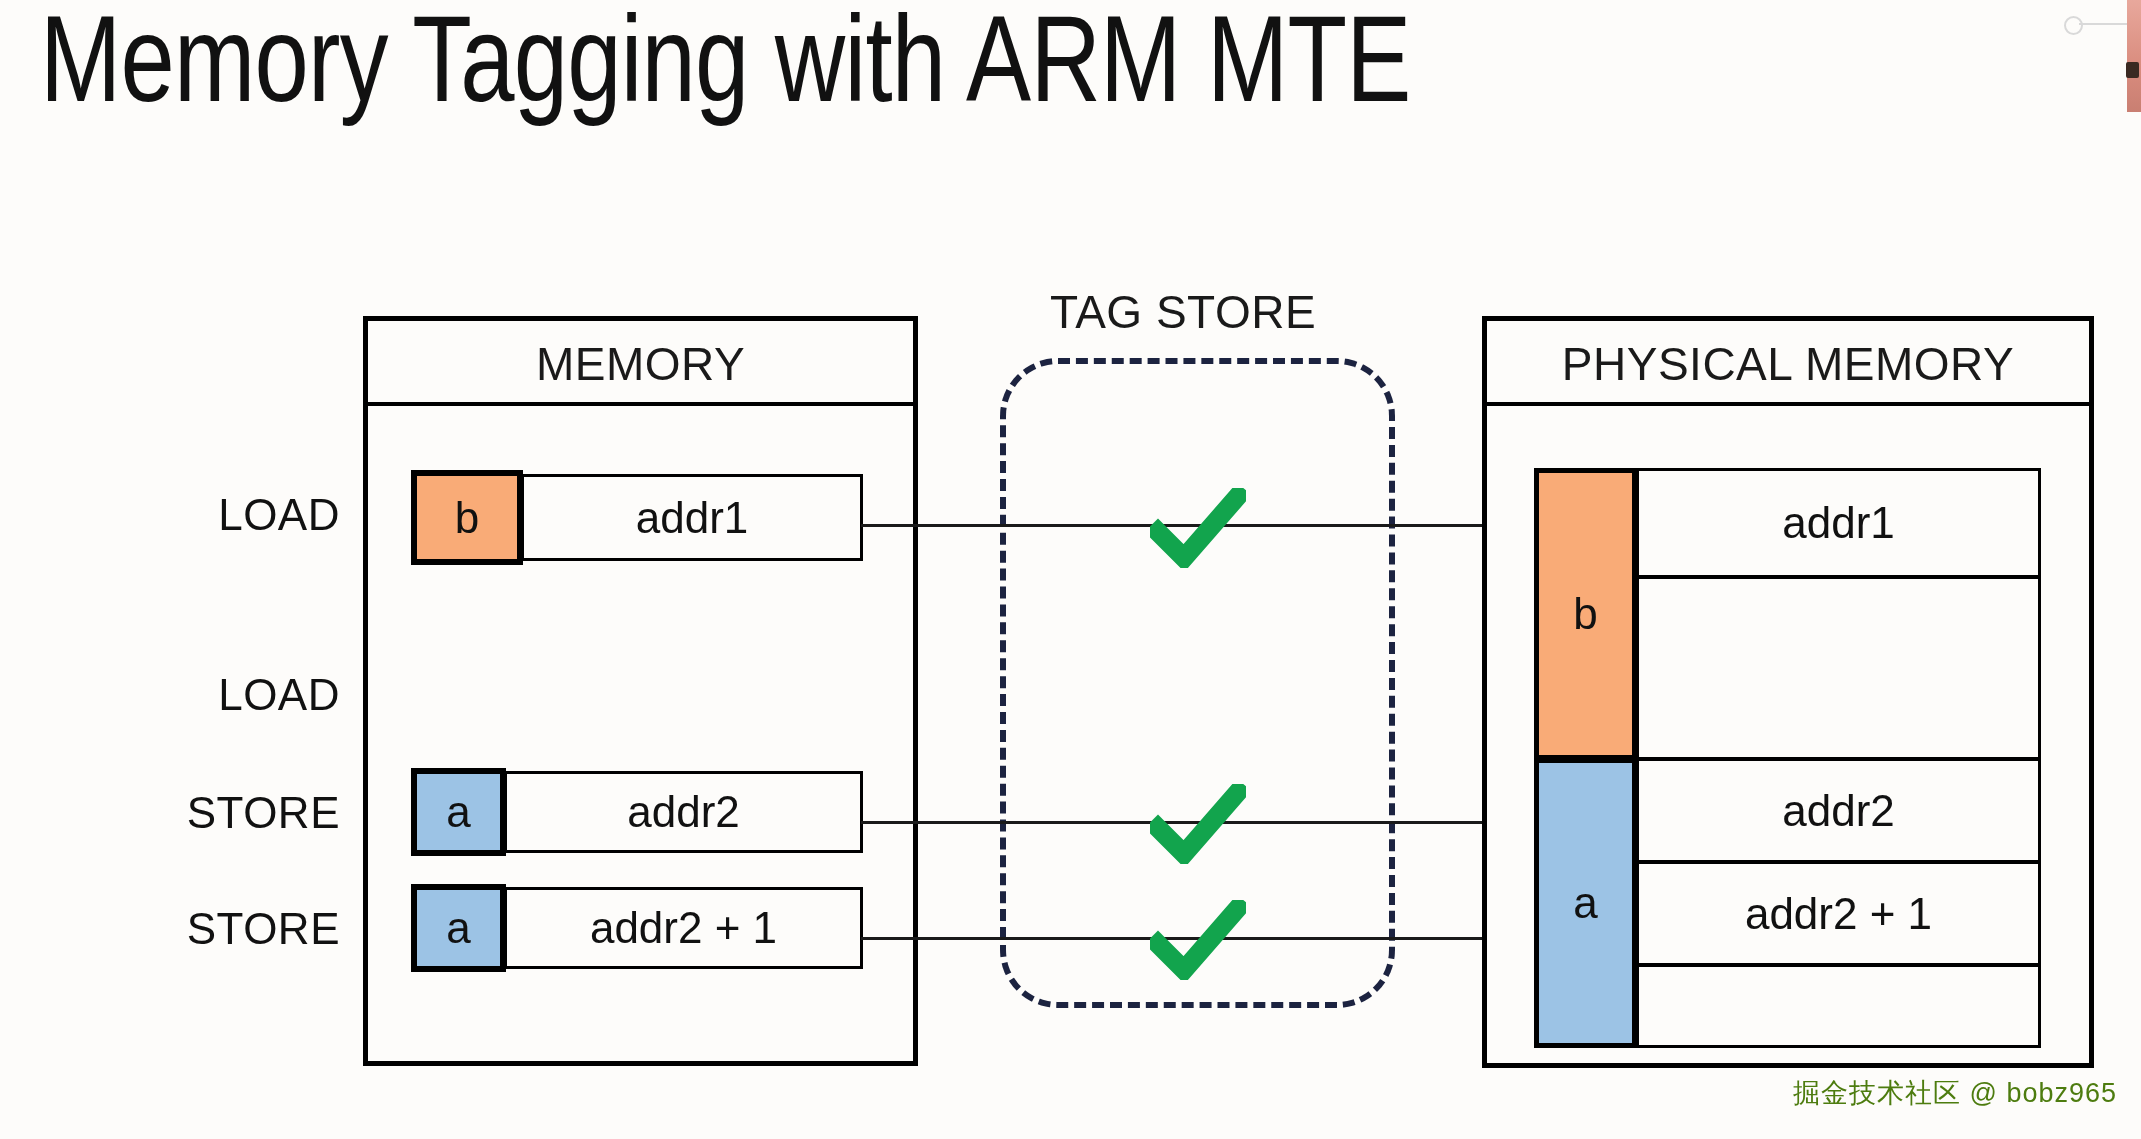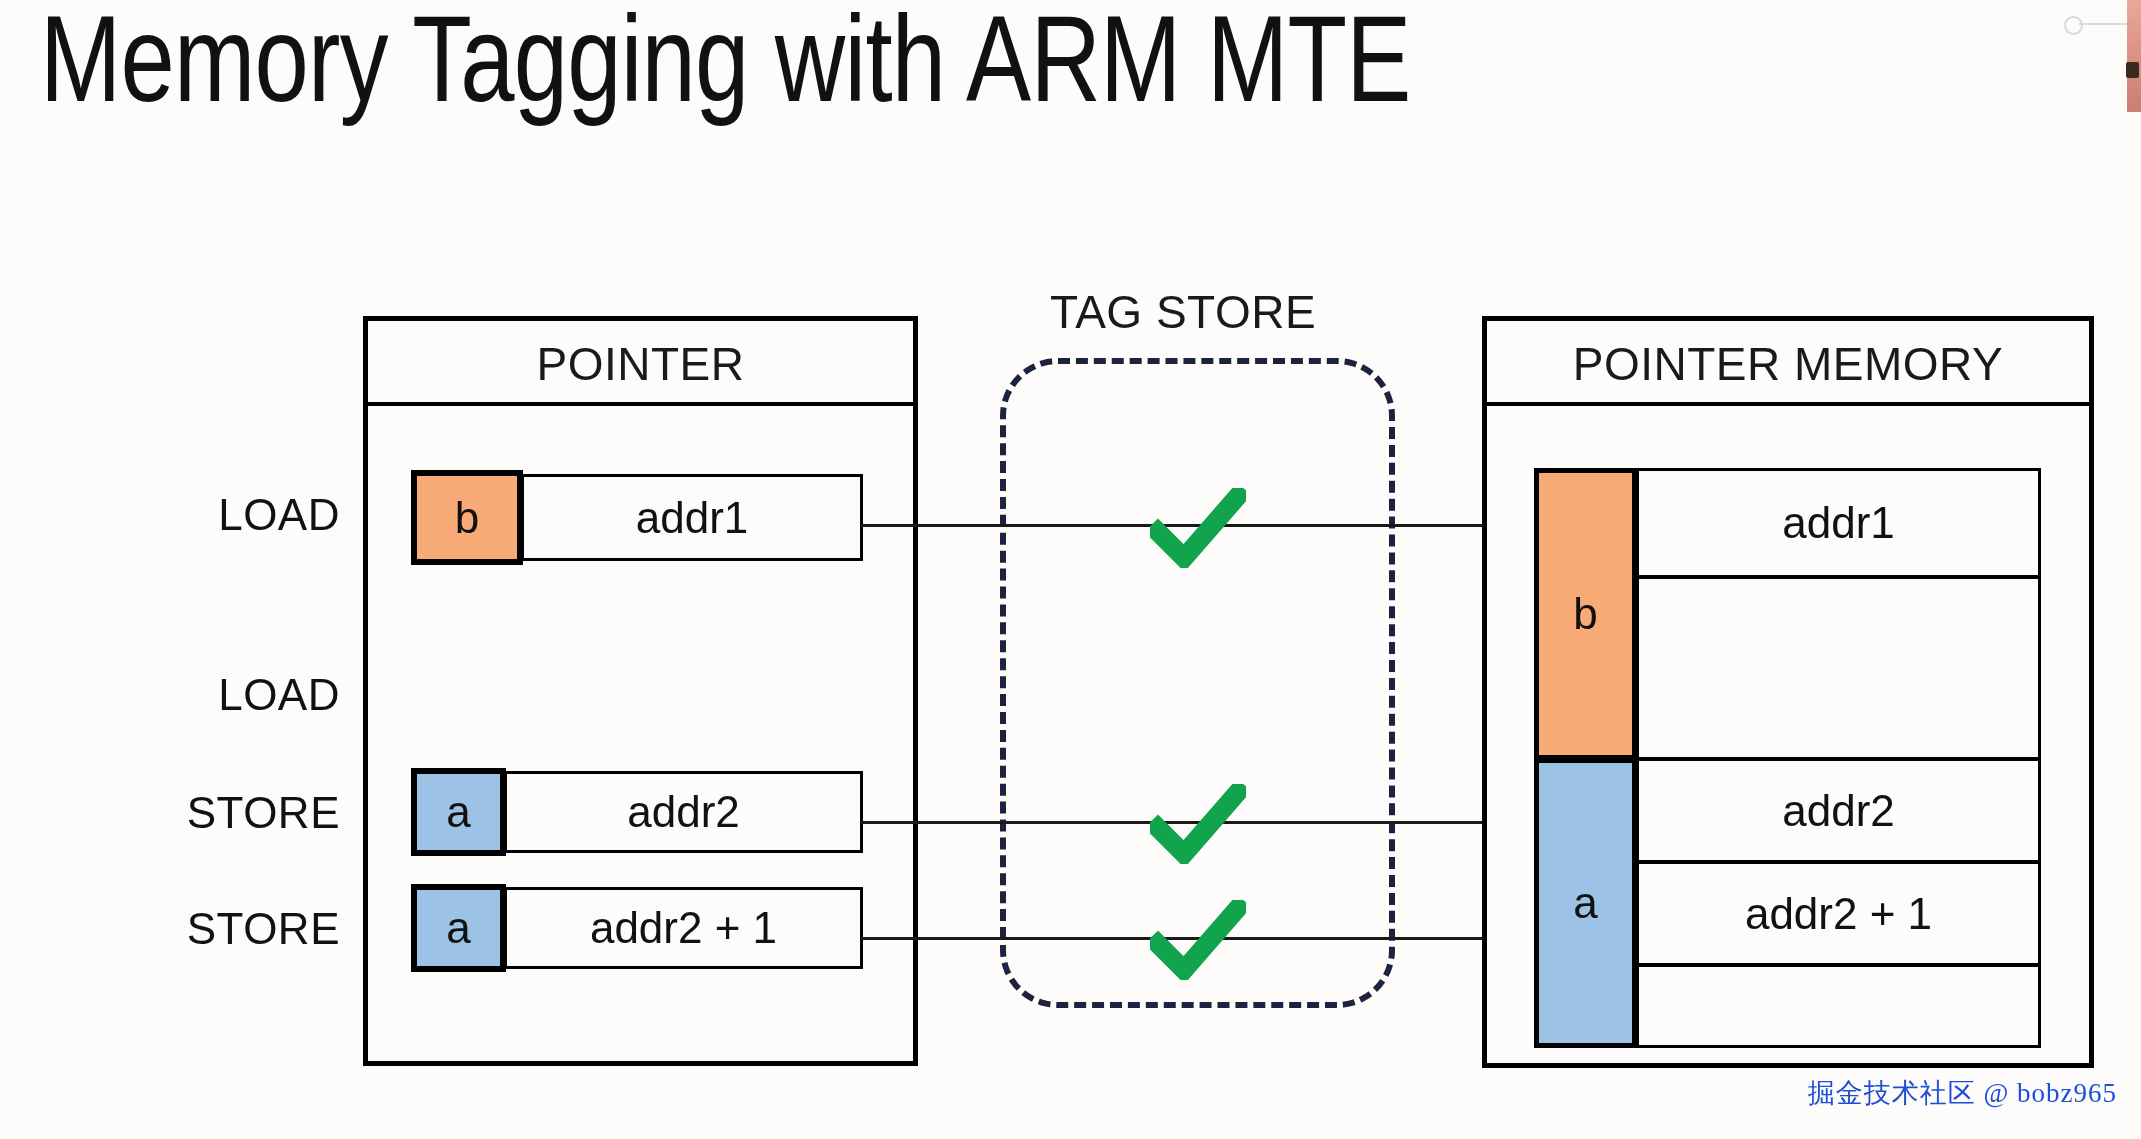--- a/index.html
+++ b/index.html
@@ -201,24 +201,23 @@
     justify-content: center;
     font-size: 44px;
     color: #111111;
     white-space: nowrap;
   }
 
   
   #watermark {
     position: absolute;
     font-size: 27px;
-    color: #1d4ed8;
+    color: #4d7c0f;
     white-space: nowrap;
     letter-spacing: 1px;
-    font-family: Liberation Serif, serif;
   }
 </style>
 </head>
 <body>
 
 <div id="stage">
 
   <div id="slide-title">Memory Tagging with ARM MTE</div>
 
   <div id="corner-deco">
@@ -227,21 +226,21 @@
     <div id="corner-strip"></div>
     <div id="corner-badge"></div>
   </div>
 
   <div class="op-label" style="left:120px; top:490px; width:220px;">LOAD</div>
   <div class="op-label" style="left:120px; top:670px; width:220px;">LOAD</div>
   <div class="op-label" style="left:120px; top:788px; width:220px;">STORE</div>
   <div class="op-label" style="left:120px; top:904px; width:220px;">STORE</div>
 
   <div class="outer-box" id="pointer-box" style="left:363px; top:316px; width:555px; height:750px;"></div>
-  <div class="box-title" style="left:363px; top:337px; width:555px;">POINTER</div>
+  <div class="box-title" style="left:363px; top:337px; width:555px;">MEMORY</div>
   <div class="box-title-rule" style="left:368px; top:402px; width:545px;"></div>
 
   <div class="ptr-row" style="left:411px; top:470px; width:450px; height:95px;">
     <div class="ptr-tag tag-orange" style="width:112px; height:95px;">b</div>
     <div class="ptr-addr" style="left:110px; top:4px; width:342px; height:87px;">addr1</div>
   </div>
 
   <div class="ptr-row" style="left:411px; top:768px; width:450px; height:88px;">
     <div class="ptr-tag tag-blue" style="width:95px; height:88px;">a</div>
     <div class="ptr-addr" style="left:93px; top:3px; width:359px; height:82px;">addr2</div>
@@ -274,21 +273,21 @@
       <path d="M8 44 L34 70 L88 8" stroke="#12A44D" stroke-width="19" fill="none" stroke-linecap="square" stroke-linejoin="miter"></path>
     </svg>
   </div>
   <div class="check-mark" style="left:1150px; top:900px;">
     <svg viewBox="0 0 96 80" width="96" height="80" aria-hidden="true">
       <path d="M8 44 L34 70 L88 8" stroke="#12A44D" stroke-width="19" fill="none" stroke-linecap="square" stroke-linejoin="miter"></path>
     </svg>
   </div>
 
   <div class="outer-box" id="memory-box" style="left:1482px; top:316px; width:612px; height:752px;"></div>
-  <div class="box-title" style="left:1482px; top:337px; width:612px;">POINTER MEMORY</div>
+  <div class="box-title" style="left:1482px; top:337px; width:612px;">PHYSICAL MEMORY</div>
   <div class="box-title-rule" style="left:1487px; top:402px; width:602px;"></div>
 
   <div class="mem-tag tag-orange" style="left:1534px; top:468px; width:103px; height:292px;">b</div>
   <div class="mem-tag tag-blue" style="left:1534px; top:758px; width:103px; height:290px;">a</div>
 
   <div class="mem-cell" style="left:1636px; top:468px; width:405px; height:110px;">addr1</div>
   <div class="mem-cell" style="left:1636px; top:576px; width:405px; height:184px;"></div>
   <div class="mem-cell" style="left:1636px; top:758px; width:405px; height:105px;">addr2</div>
   <div class="mem-cell" style="left:1636px; top:861px; width:405px; height:105px;">addr2 + 1</div>
   <div class="mem-cell" style="left:1636px; top:964px; width:405px; height:84px;"></div>

